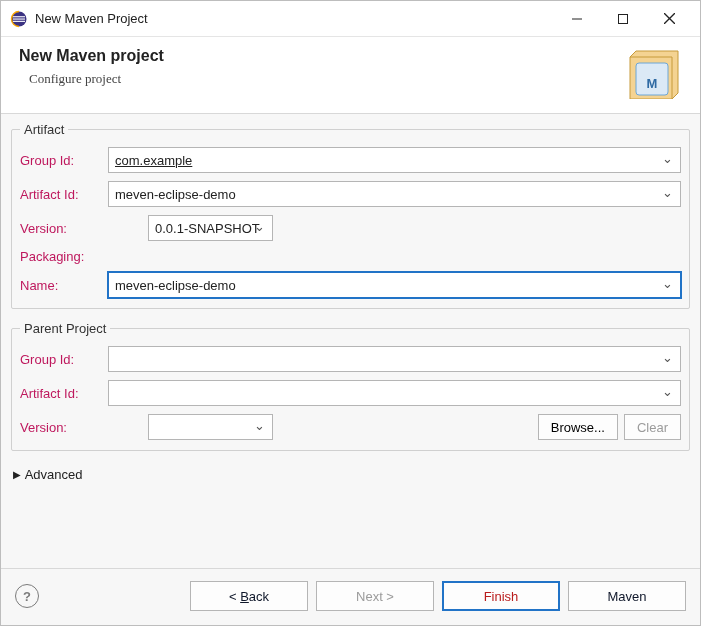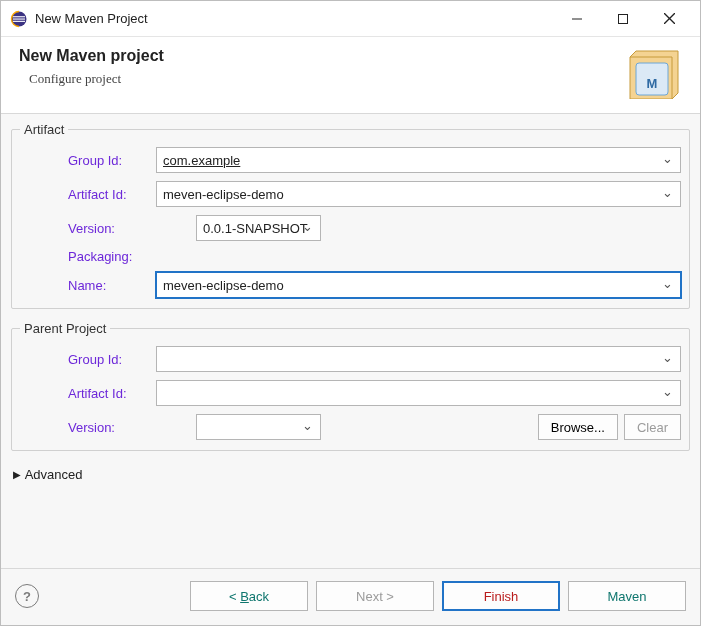--- a/index.html
+++ b/index.html
@@ -15,21 +15,21 @@
   .banner-text { flex: 1; }
   .banner h1 { font-size: 16px; font-weight: 600; color: #222; margin-bottom: 6px; }
   .banner p { font-size: 13px; color: #444; padding-left: 10px; font-family: Liberation Serif, serif; }
   .banner-icon { width: 56px; height: 52px; }
   
   .content { flex: 1; padding: 8px 10px 6px 10px; overflow: auto; }
   fieldset { border: 1px solid #d0d0d0; border-radius: 2px; padding: 10px 8px 10px 8px; margin-bottom: 12px; }
   legend { font-size: 13px; color: #333; padding: 0 4px; }
   .row { display: flex; align-items: center; margin-bottom: 8px; gap: 6px; }
   .row:last-child { margin-bottom: 0; }
-  .row label { width: 82px; color: #6d28d9; margin-left: 48px; }
+  .row label { width: 82px; color: #be185d; }
   .input, .combo, .textarea { height: 26px; border: 1px solid #b5b5b5; background: #fff; padding: 2px 6px; font-size: 13px; color: #222; outline: none; }
   .combo { appearance: none; background-image: none; position: relative; }
   .combo-wrap { position: relative; display: inline-block; }
   .combo-wrap::after { content: "⌄"; position: absolute; right: 8px; top: 4px; font-size: 13px; color: #555; pointer-events: none; }
   .flex1 { flex: 1; text-decoration: underline; }
   .w180 { width: 165px; padding-left: 40px; }
   .focused { border: 1px solid #2173c7; box-shadow: 0 0 0 1px #2173c7; }
   .textarea { height: 26px; resize: none; padding-right: 18px; }
   .textarea-wrap { position: relative; flex: 1; display: flex; }
   .textarea-wrap .textarea { flex: 1; }
@@ -38,21 +38,21 @@
   .spin button:first-child { border-bottom: 1px solid #ccc; }
   .btn-sm { height: 26px; padding: 0 12px; background: #fdfdfd; border: 1px solid #b5b5b5; cursor: pointer; font-size: 13px; }
   .btn-sm:disabled { color: #9b9b9b; }
   
   .advanced { display: flex; align-items: center; gap: 4px; padding: 4px 2px; color: #222; cursor: pointer; user-select: none; }
   .advanced .tri { font-size: 10px; }
   
   .footer { border-top: 1px solid #d8d8d8; padding: 12px 14px 14px 14px; display: flex; align-items: center; justify-content: space-between; background: #f7f7f7; }
   .help-btn { width: 24px; height: 24px; border-radius: 50%; border: 1.5px solid #7b7b7b; background: transparent; color: #7b7b7b; font-weight: 600; display: flex; align-items: center; justify-content: center; cursor: pointer; font-size: 14px; }
   .footer-buttons { display: flex; gap: 8px; }
-  .footer-buttons button { width: 118px; height: 30px; border: 1px solid #b5b5b5; background: #fdfdfd; cursor: pointer; font-size: 13px; color: #0f766e; }
+  .footer-buttons button { width: 118px; height: 30px; border: 1px solid #b5b5b5; background: #fdfdfd; cursor: pointer; font-size: 13px; color: #0f172a; }
   .footer-buttons button.primary { border-color: #2173c7; box-shadow: inset 0 0 0 1px #2173c7; color: #b91c1c; }
   .footer-buttons button:disabled { color: #9b9b9b; cursor: default; }
   u { text-decoration: underline; }
 </style>
 </head>
 <body>
 
 <div class="titlebar">
   <span class="app-icon">
     <svg viewBox="0 0 18 18" width="18" height="18">

